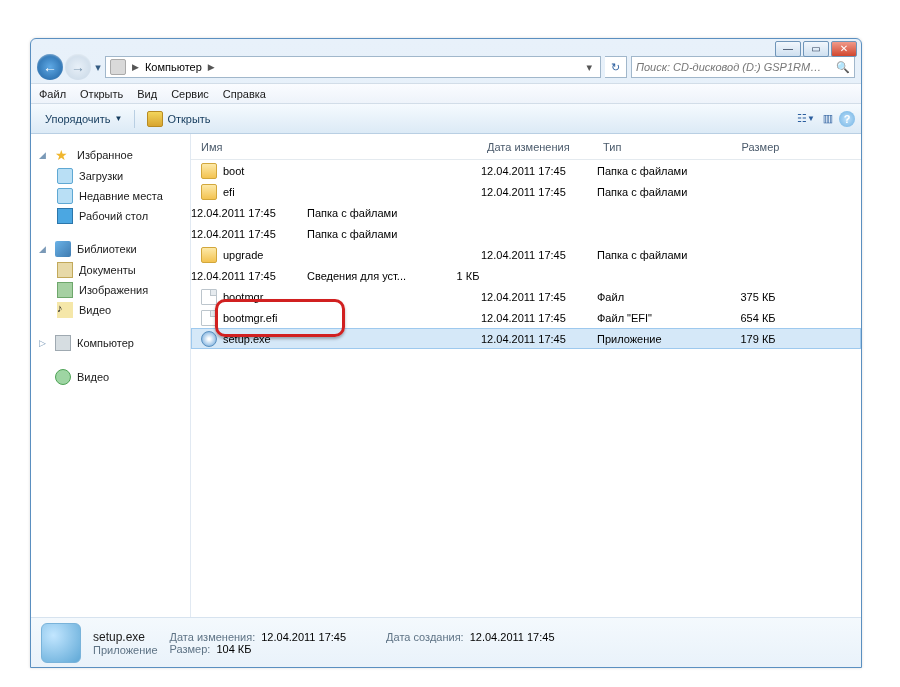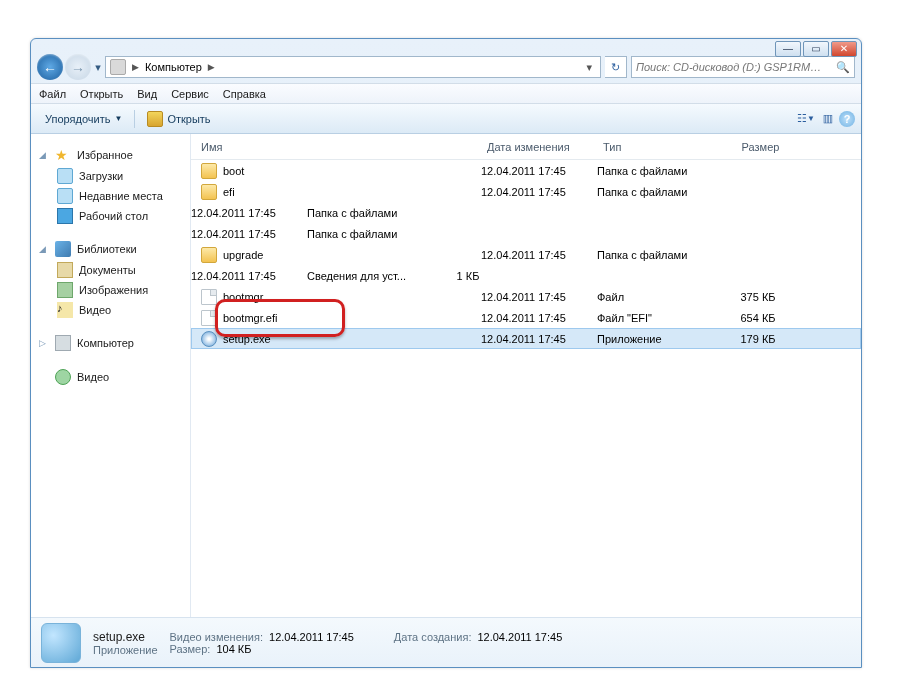--- a/index.html
+++ b/index.html
@@ -271,21 +271,21 @@
 
   <div class="details">
     <div class="det-ico"></div>
     <div class="det-main">
       <div class="det-name">setup.exe</div>
       <div class="det-type">Приложение</div>
     </div>
     <div class="det-cols">
       <div>
         <div class="det-pair">
-            <span class="det-lbl">Видео изменения:</span>
+            <span class="det-lbl">Дата изменения:</span>
             <span>12.04.2011 17:45</span>
           </div>
         <div class="det-pair">
             <span class="det-lbl">Размер:</span>
             <span>104 КБ</span>
           </div>
       </div>
       <div>
         <div class="det-pair">
             <span class="det-lbl">Дата создания:</span>

